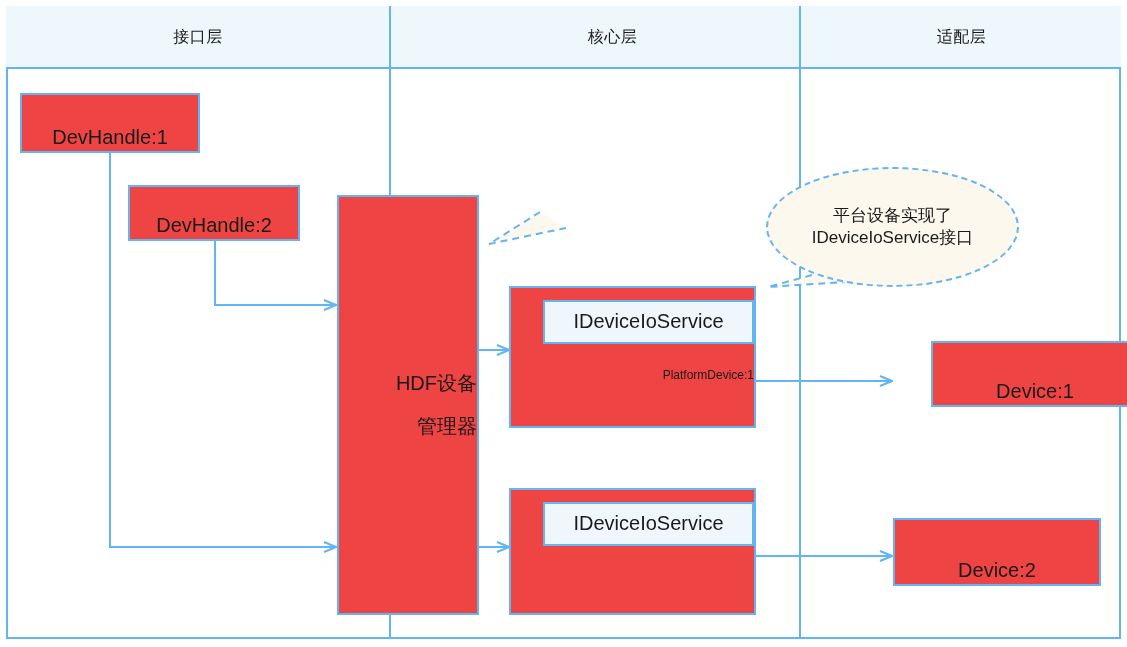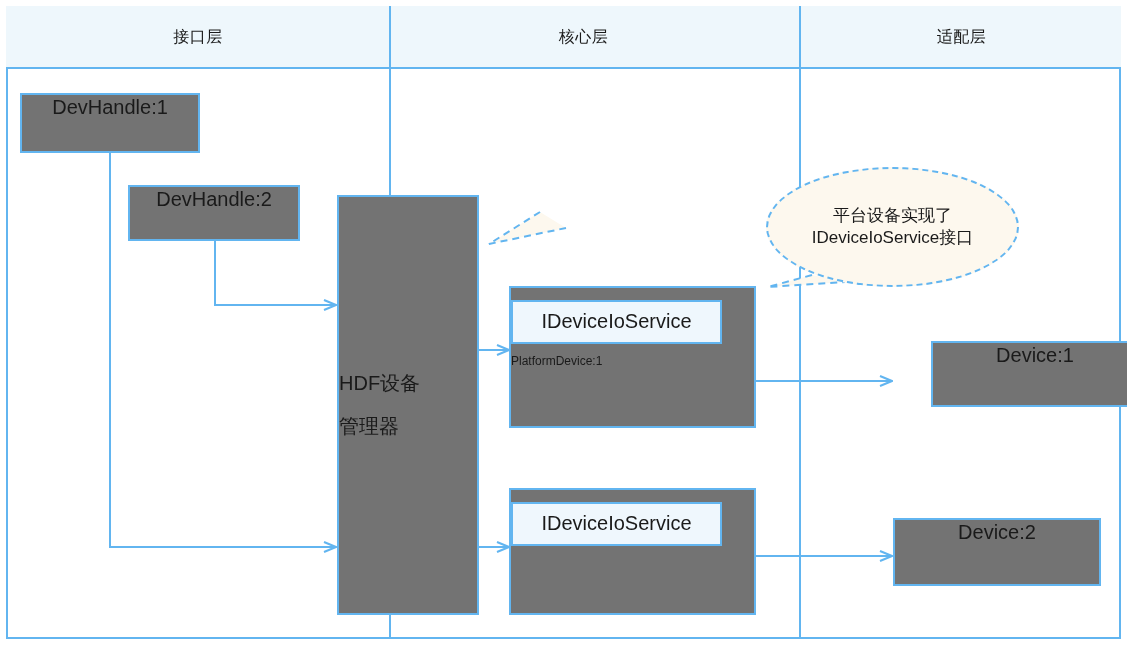--- a/index.html
+++ b/index.html
@@ -23,25 +23,25 @@
   .col-head{
     position:absolute;top:6px;height:63px;
     display:flex;align-items:center;justify-content:center;
     font-size:16px;color:#1a1a1a;letter-spacing:.5px;
   }
   .col-div{position:absolute;top:6px;width:2px;background:#62b5f0;height:633px;}
 
   
   .node{
     position:absolute;box-sizing:border-box;
-    background:#737373;border:2px solid #62b5f0;
-    display:flex;align-items:flex-start;justify-content:center;
+    background:#ef4444;border:2px solid #62b5f0;
+    display:flex;align-items:flex-end;justify-content:center;
     font-size:20px;color:#1a1a1a;text-align:center;line-height:1.28;
   }
-  .node.stack{flex-direction:column;justify-content:flex-start;padding-top:12px;gap:10px;}
+  .node.stack{flex-direction:column;justify-content:flex-start;padding-top:12px;gap:24px;}
   .inner-node{
     box-sizing:border-box;background:#eff7fd;border:2px solid #62b5f0;
     display:flex;align-items:center;justify-content:center;
     font-size:20px;color:#1a1a1a;
   }
   .node .sub{font-size:12px;color:#1a1a1a;}
 
   
   .callout{
     position:absolute;box-sizing:border-box;
@@ -55,21 +55,21 @@
 <body>
 
 <div id="stage">
 
   <div class="frame"></div>
   <div class="header-row"></div>
 
   <div class="col-head" style="left:6px;width:384px;">
     <span>接口层</span>
   </div>
-  <div class="col-head" style="left:392px;width:383px;">
+  <div class="col-head" style="left:392px;width:383px;padding-left:29px;">
     <span>核心层</span>
   </div>
   <div class="col-head" style="left:802px;width:319px;text-align:right;">
     <span>适配层</span>
   </div>
 
   <div class="col-div" style="left:389px;"></div>
   <div class="col-div" style="left:799px;"></div>
 
   <svg id="wires" viewBox="0 0 1127 647" xmlns="http://www.w3.org/2000/svg">

